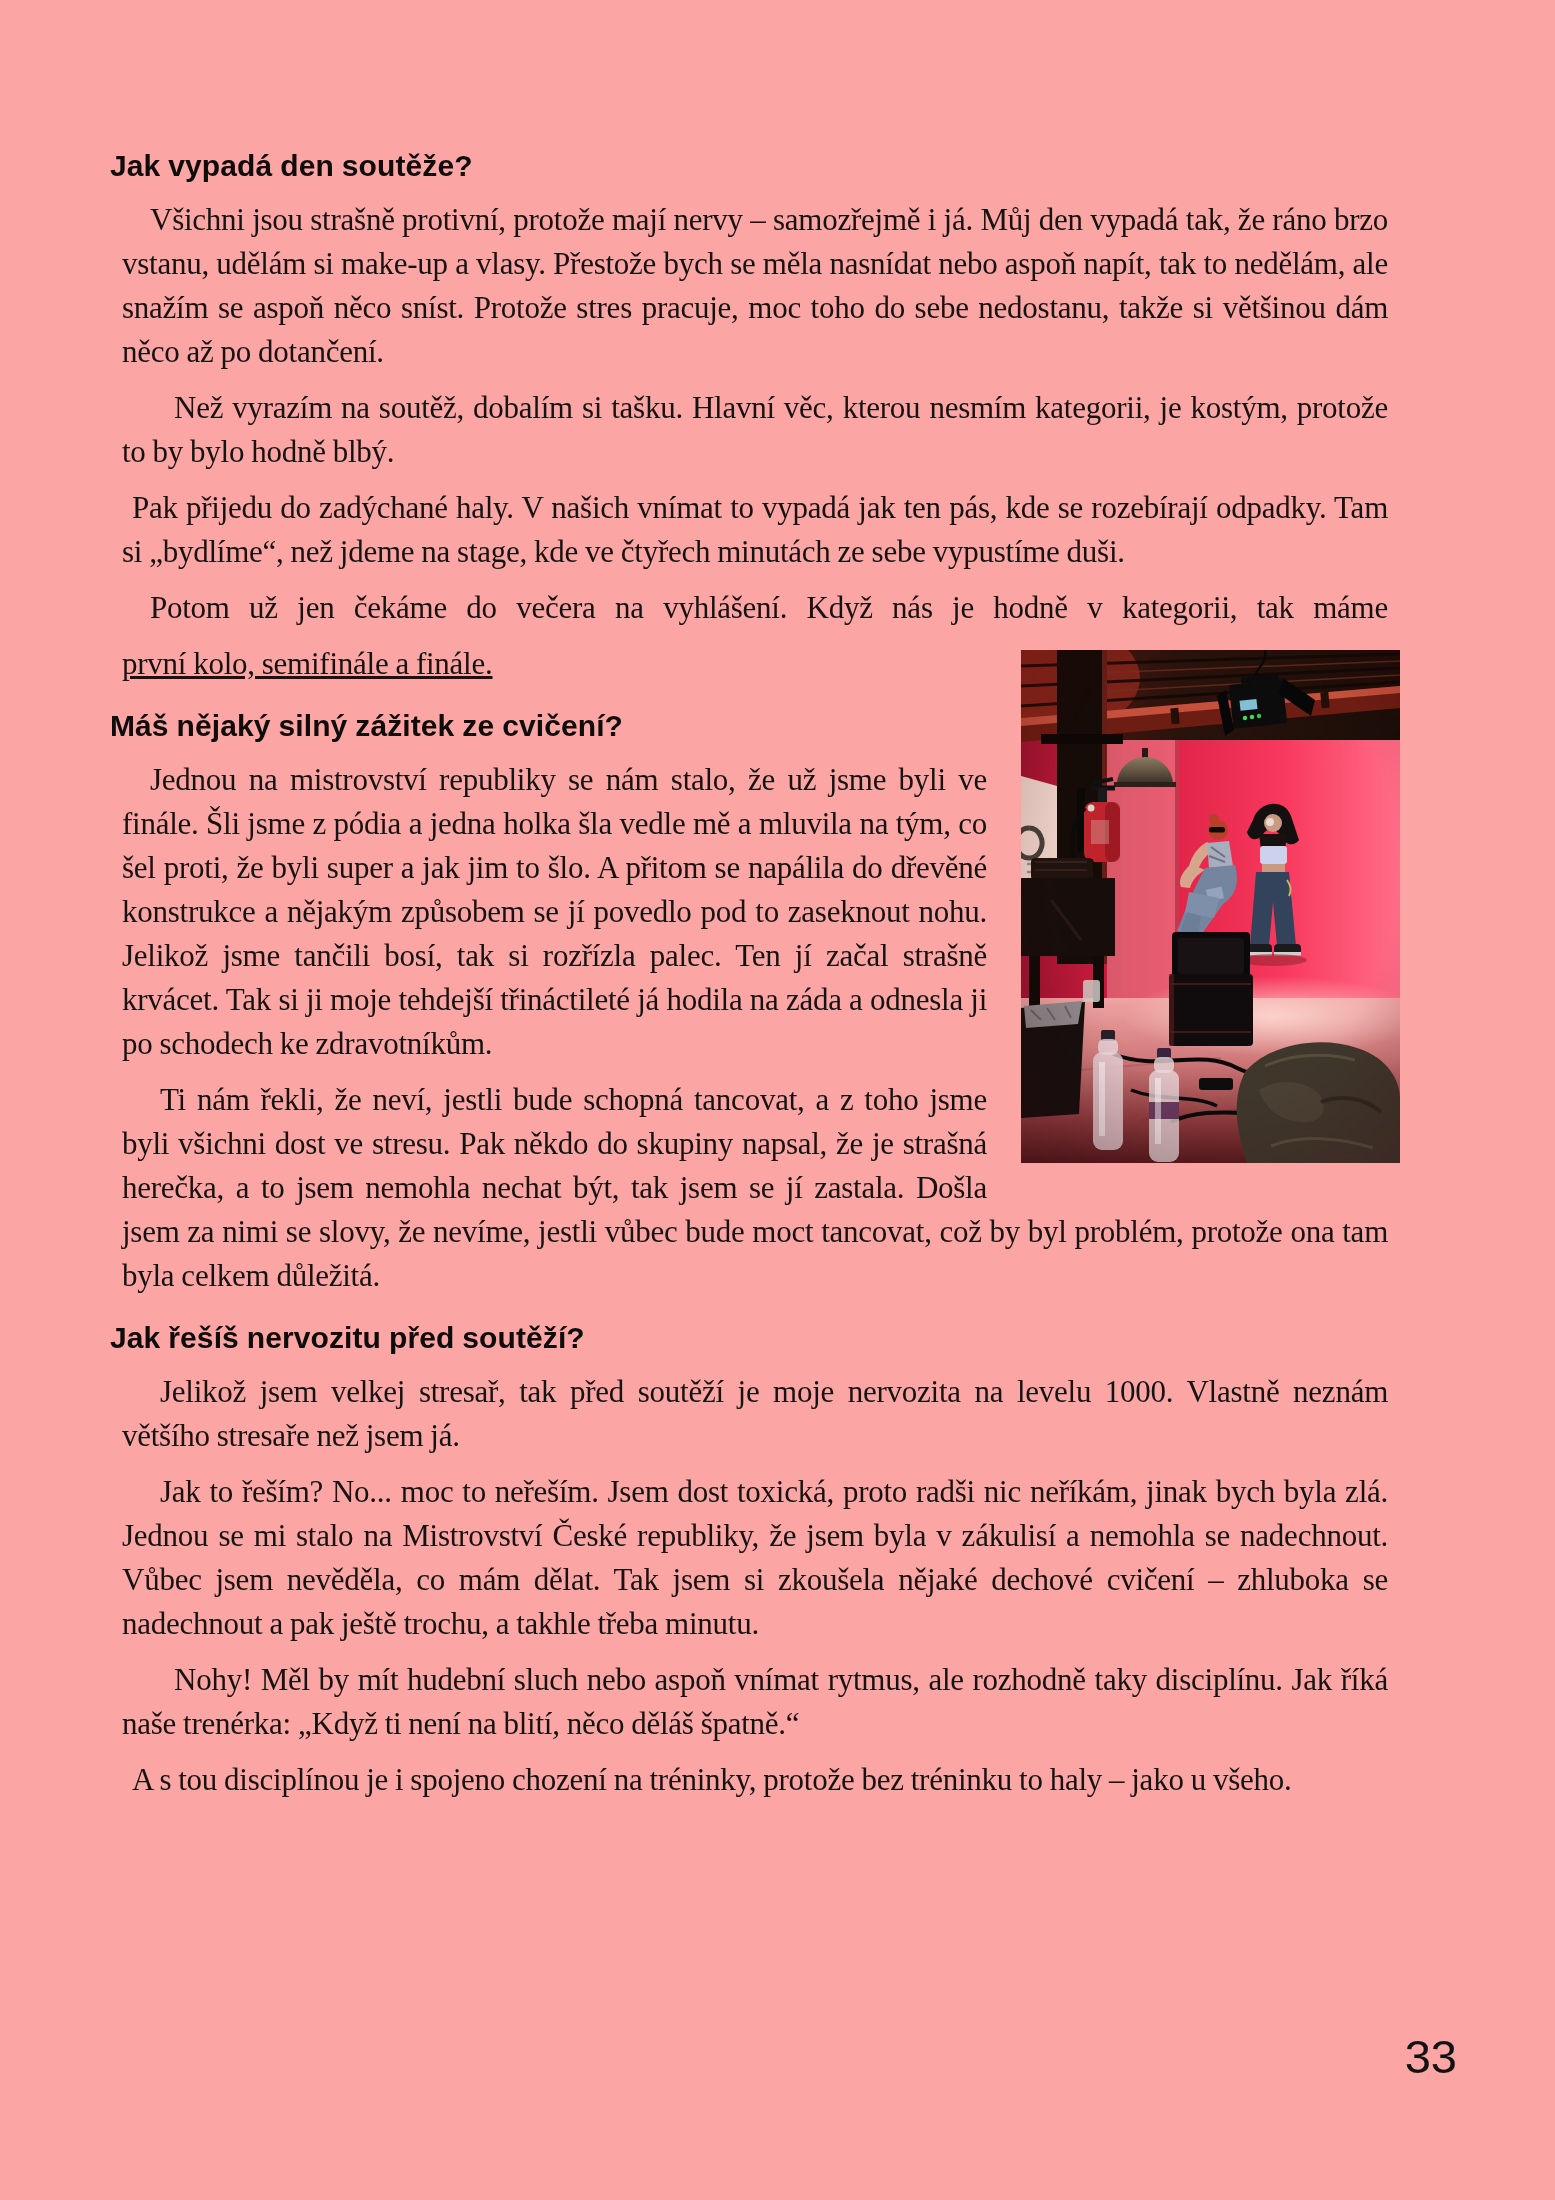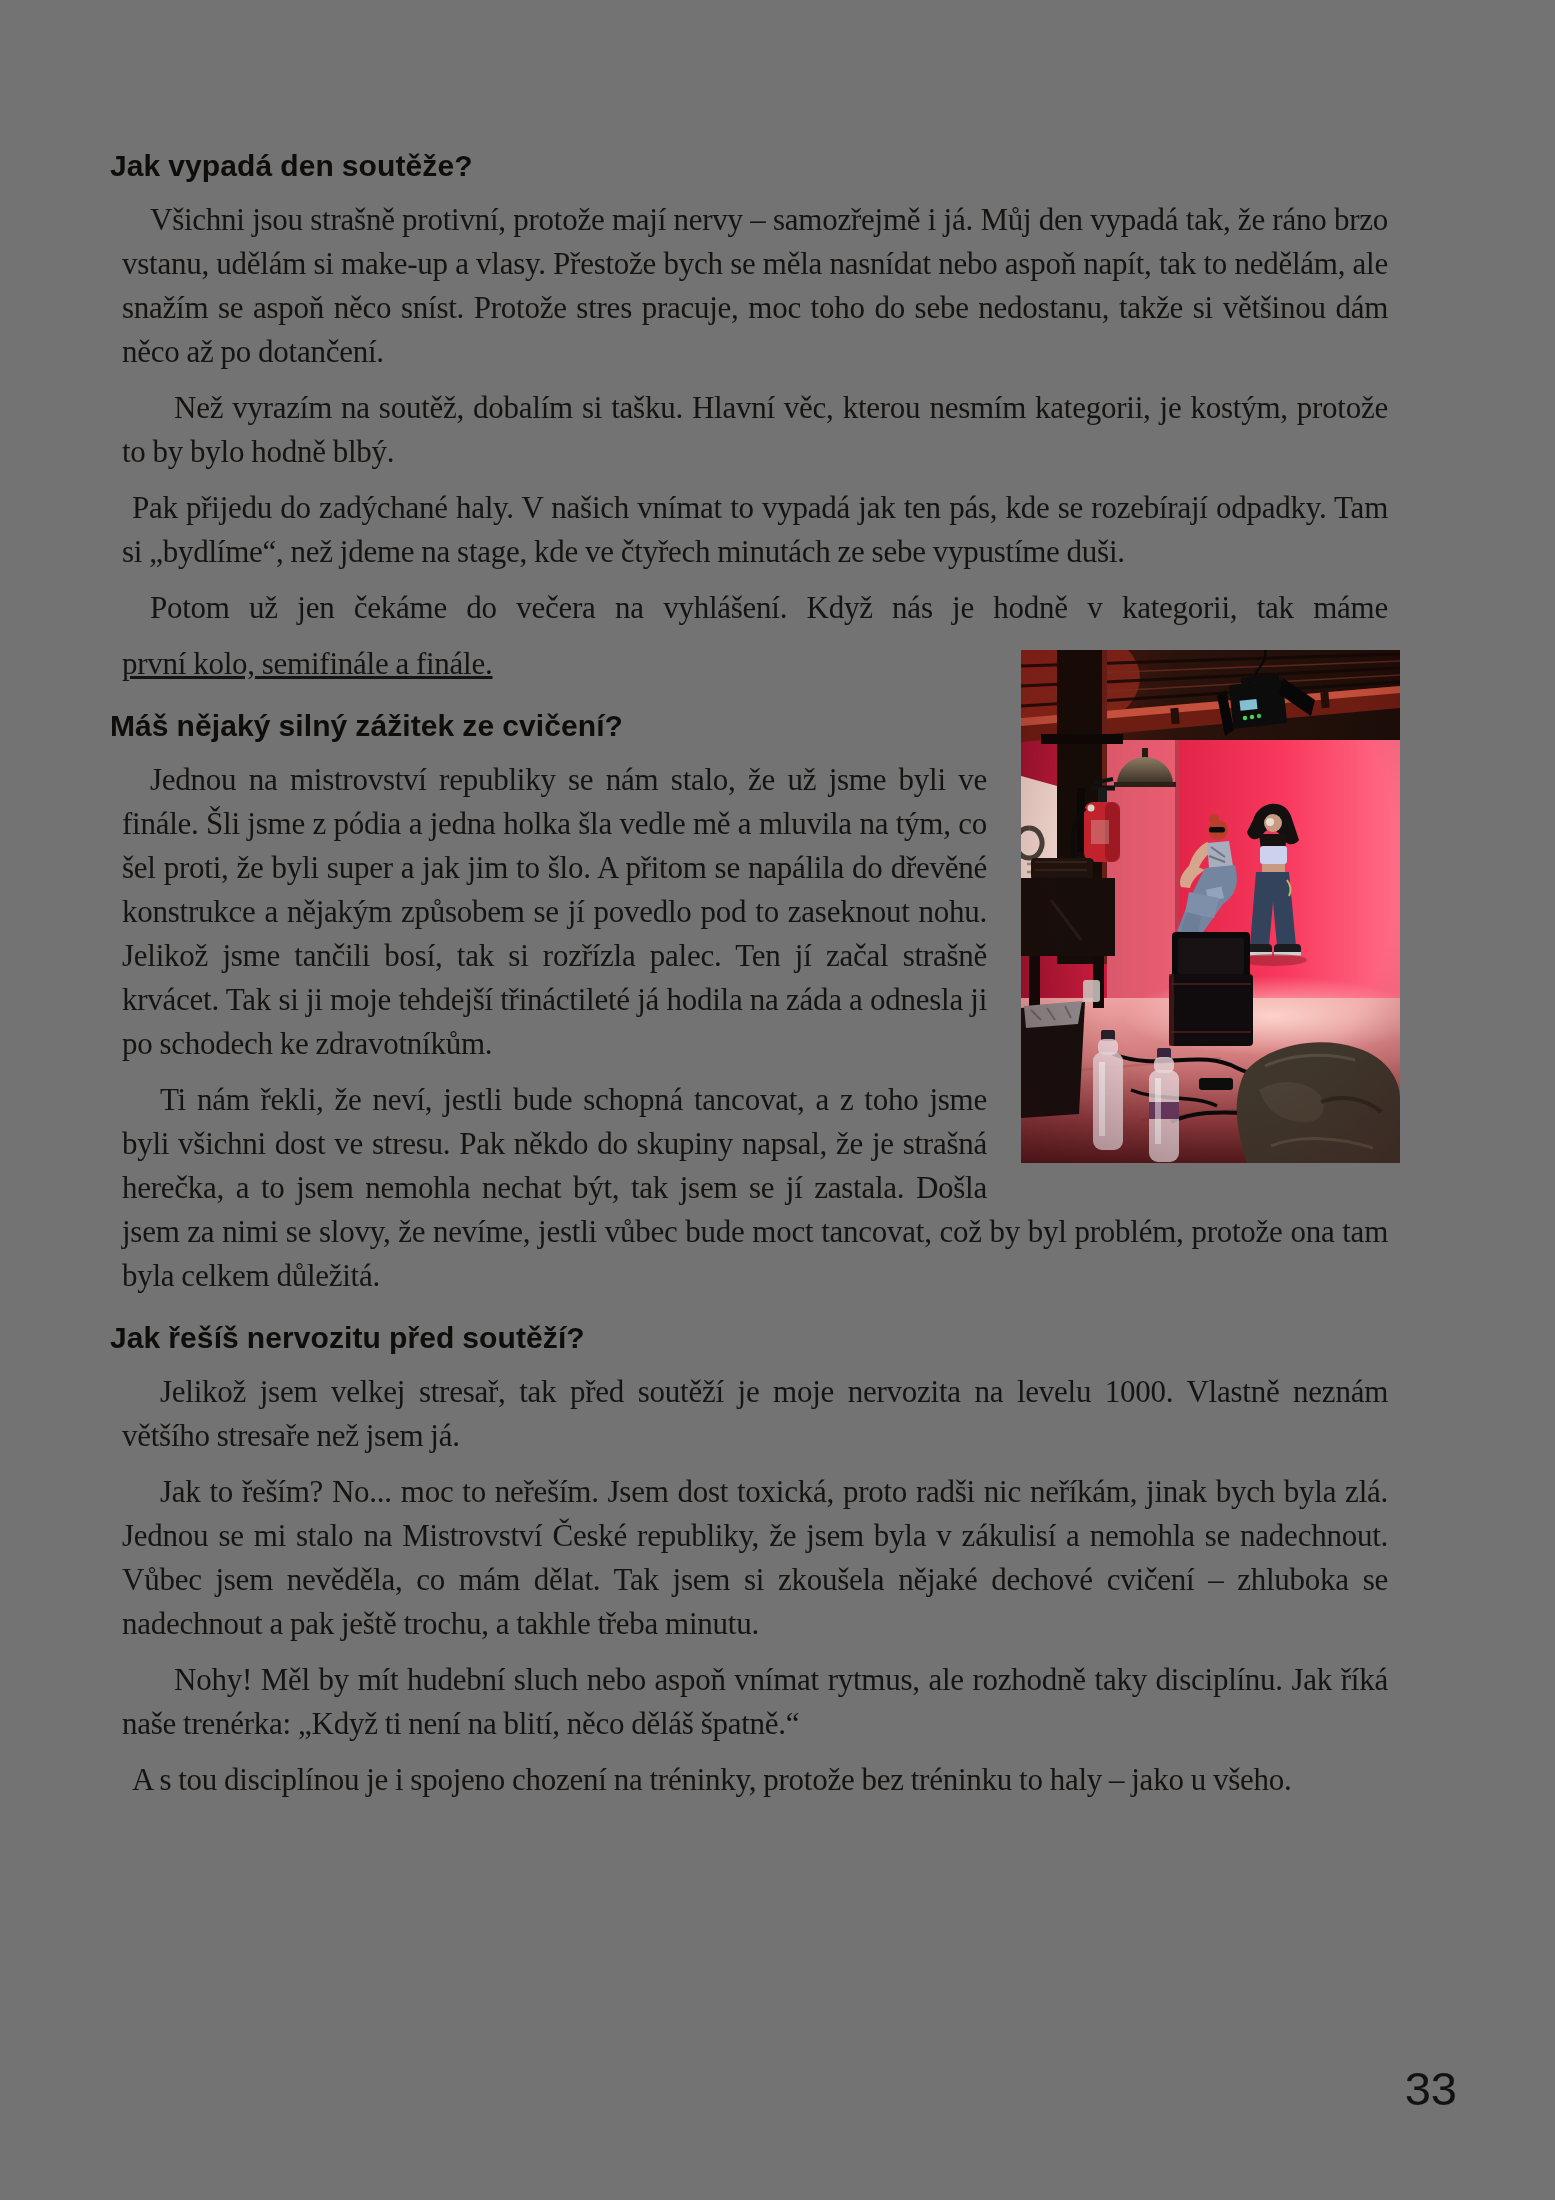--- a/index.html
+++ b/index.html
@@ -1,19 +1,19 @@
 <!DOCTYPE html>
 <html lang="cs"><head>
 <meta charset="utf-8">
 <style>
   html,body { margin:0; padding:0; background:#e9e9e9; }
   .page {
     position:relative;
     width:1555px; height:2200px;
-    background:#737373;
+    background:#fca5a5;
     overflow:hidden;
     font-family:"Liberation Serif", serif;
     color:#161412;
   }
   .content {
     position:absolute;
     left:110px; top:140px;
     width:1290px;
     font-size:31px;
     line-height:44px;
@@ -41,21 +41,21 @@
   .force-last { text-align-last:justify; }
   .photo-float {
     float:right;
     width:379px; height:513px;
     margin:8px 0 14px 34px;
     background:#d81f3f;
   }
   .photo-float svg { display:block; }
   .pagenum {
     position:absolute;
-    right:98px; bottom:88px;
+    right:98px; bottom:120px;
     font-family:"Liberation Sans", sans-serif;
     font-size:47px;
     line-height:47px;
     color:#121212;
     letter-spacing:0;
   }
 </style>
 </head>
 <body>
 

